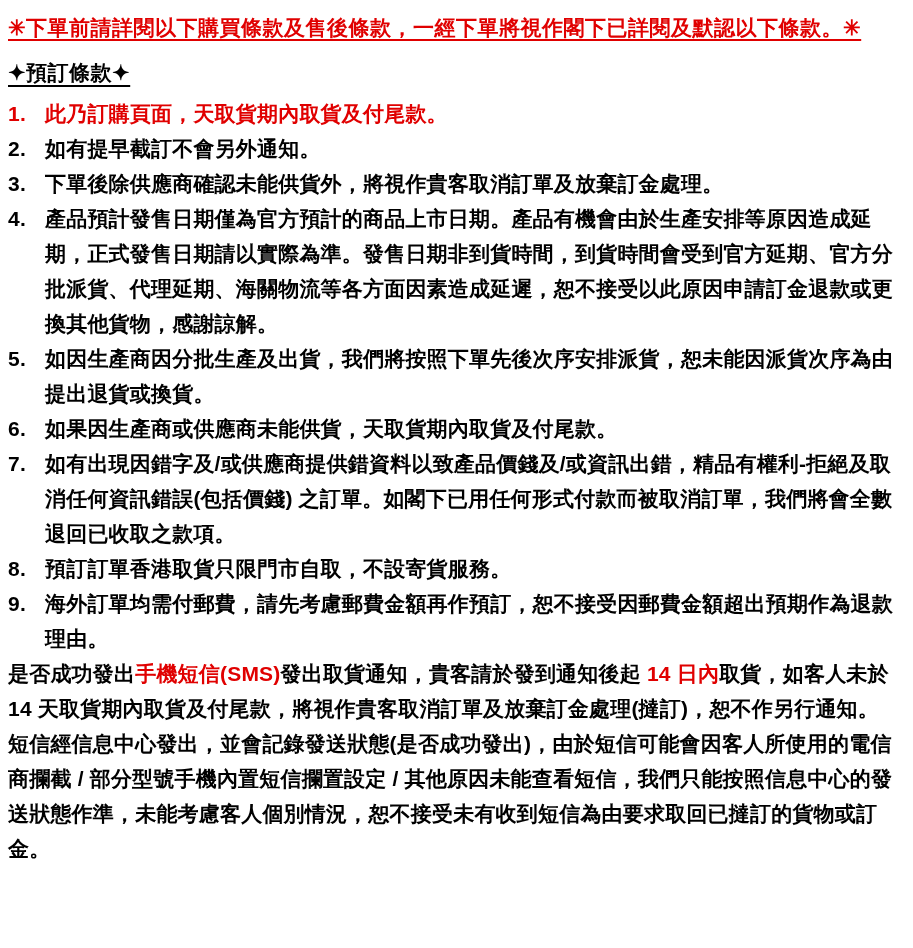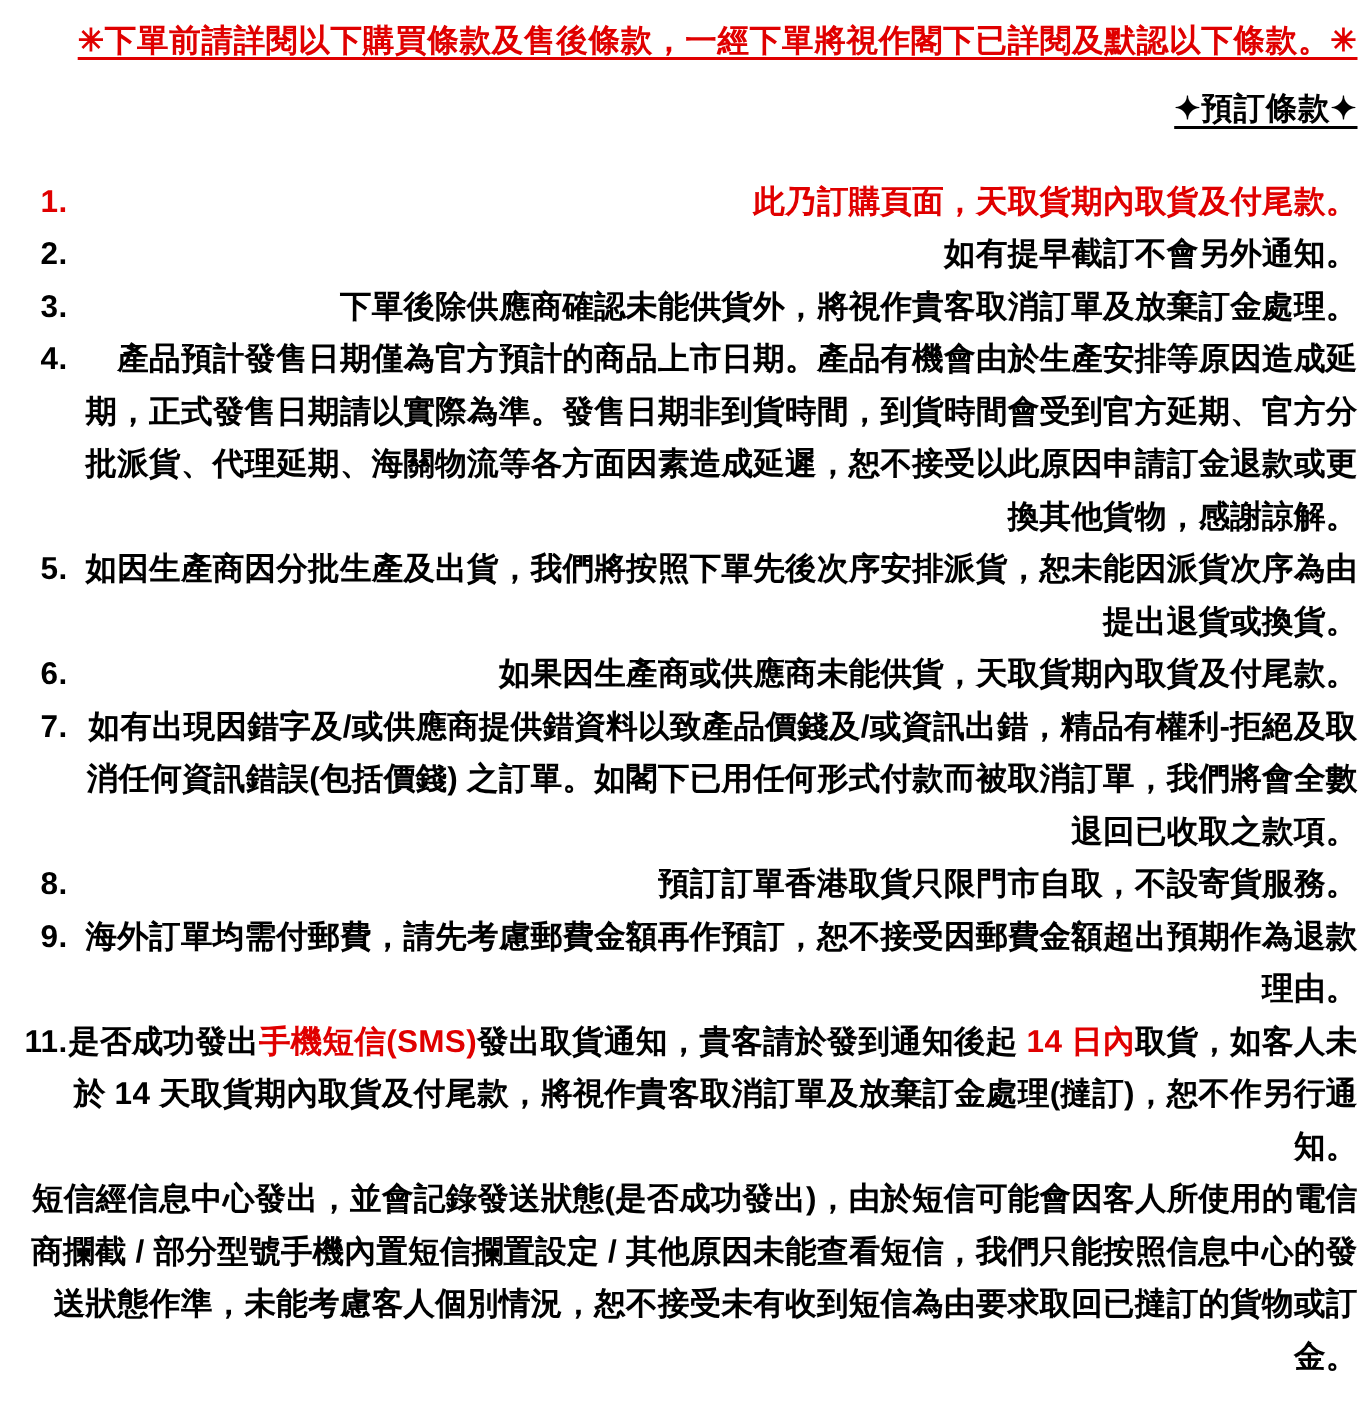--- a/index.html
+++ b/index.html
@@ -10,40 +10,40 @@
   }
   html,body{margin:0;padding:0;}
   body{
     width:913px;height:948px;
     background:var(--bg);
     color:var(--ink);
     font-family:"Liberation Sans",sans-serif;
     font-weight:700;
     overflow:hidden;
   }
-  .doc{padding:13px 8px 13px 8px;text-align:right;}
+  .doc{padding:13px 8px 13px 8px;}
   .notice{
     color:var(--red);
     font-size:21px;
     line-height:29px;
     letter-spacing:.5px;
     text-decoration:underline;
     text-underline-offset:4px;
     text-decoration-thickness:2px;
     margin:0 0 17px 0;
     white-space:nowrap;
   }
   .heading{
     font-size:21px;
     line-height:28px;
     letter-spacing:.5px;
     text-decoration:underline;
     text-underline-offset:5px;
     text-decoration-thickness:2px;
-    margin:0 0 30px 0;
+    margin:0 0 9px 0;
     display:inline-block;
   }
   .terms{margin:0;padding:0;}
   .term{
     display:flex;
     font-size:21px;
     line-height:35px;
     letter-spacing:.2px;
   }
   .term-num{flex:0 0 37px;}
@@ -96,20 +96,19 @@
       </div>
       <div class="term">
         <span class="term-num">8.</span>
         <span class="term-text"><span>預訂訂單香港取貨只限門市自取，不設寄貨服務。</span></span>
       </div>
       <div class="term">
         <span class="term-num">9.</span>
         <span class="term-text"><span>海外訂單均需付郵費，請先考慮郵費金額再作預訂，恕不接受因郵費金額超出預期作為退款理由。</span></span>
       </div>
       <div class="term">
-        <span class="term-num">11.</span>
         <span class="term-text"><span>是否成功發出</span><span class="seg-red-underline">手機短信(SMS)</span><span>發出取貨通知，貴客請於發到通知後起 </span><span class="seg-red-underline">14 日內</span><span>取貨，如客人未於 14 天取貨期內取貨及付尾款，將視作貴客取消訂單及放棄訂金處理(撻訂)，恕不作另行通知。</span></span>
       </div>
       <div class="term">
         <span class="term-text"><span>短信經信息中心發出，並會記錄發送狀態(是否成功發出)，由於短信可能會因客人所使用的電信商攔截 / 部分型號手機內置短信攔置設定 / 其他原因未能查看短信，我們只能按照信息中心的發送狀態作準，未能考慮客人個別情況，恕不接受未有收到短信為由要求取回已撻訂的貨物或訂金。</span></span>
       </div>
     </div>
 </div>
 
 </body></html>

